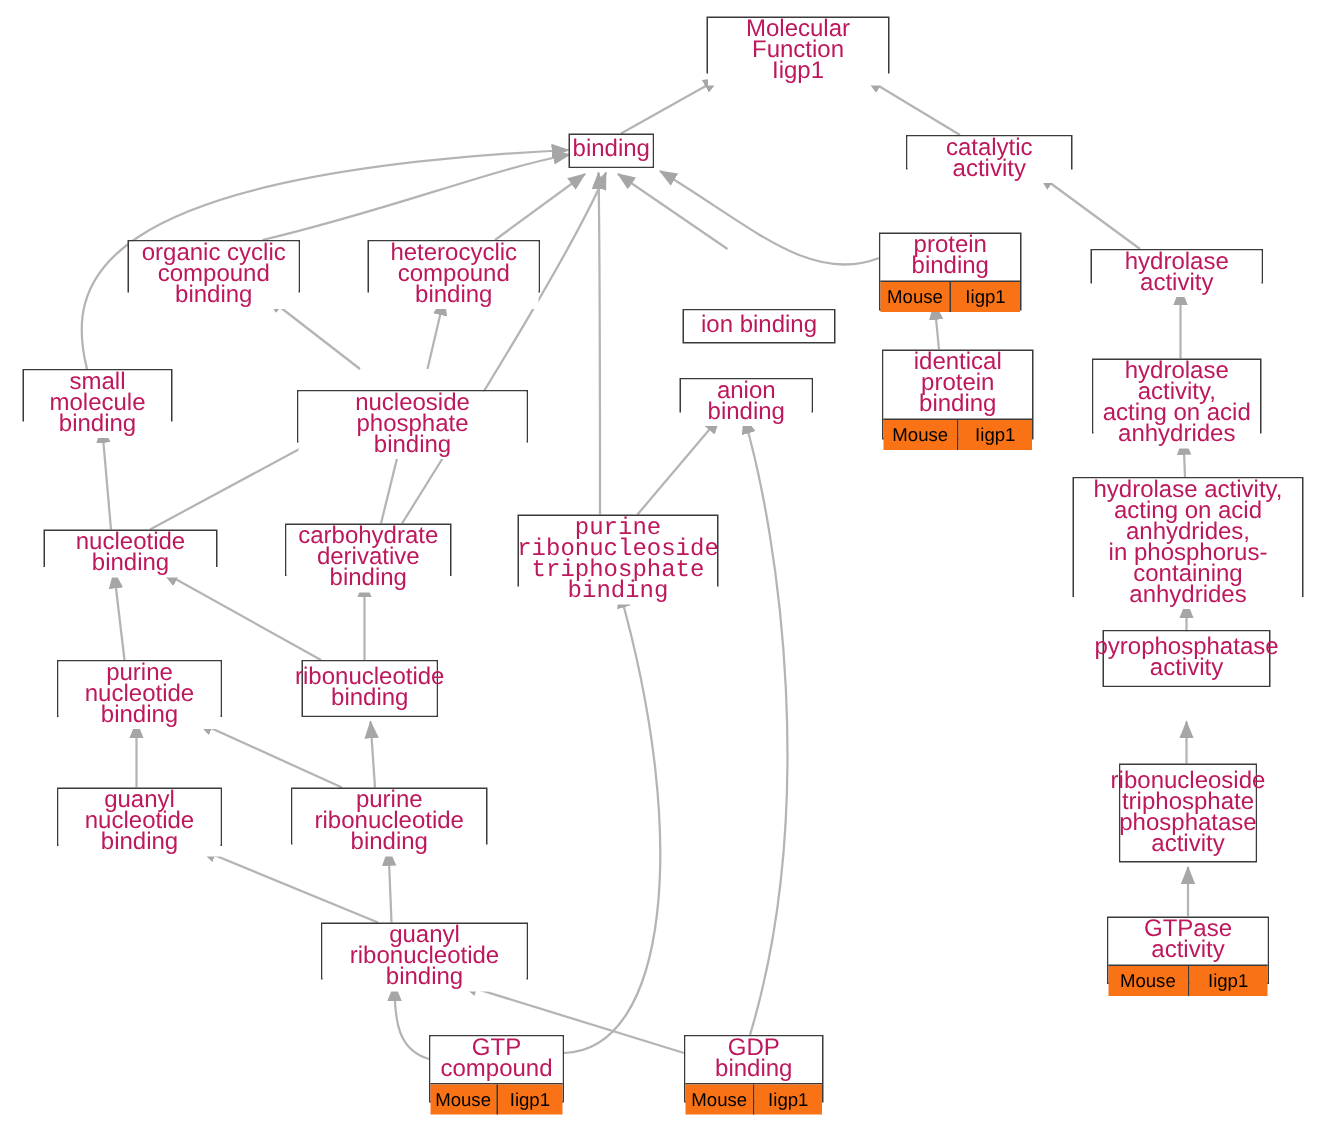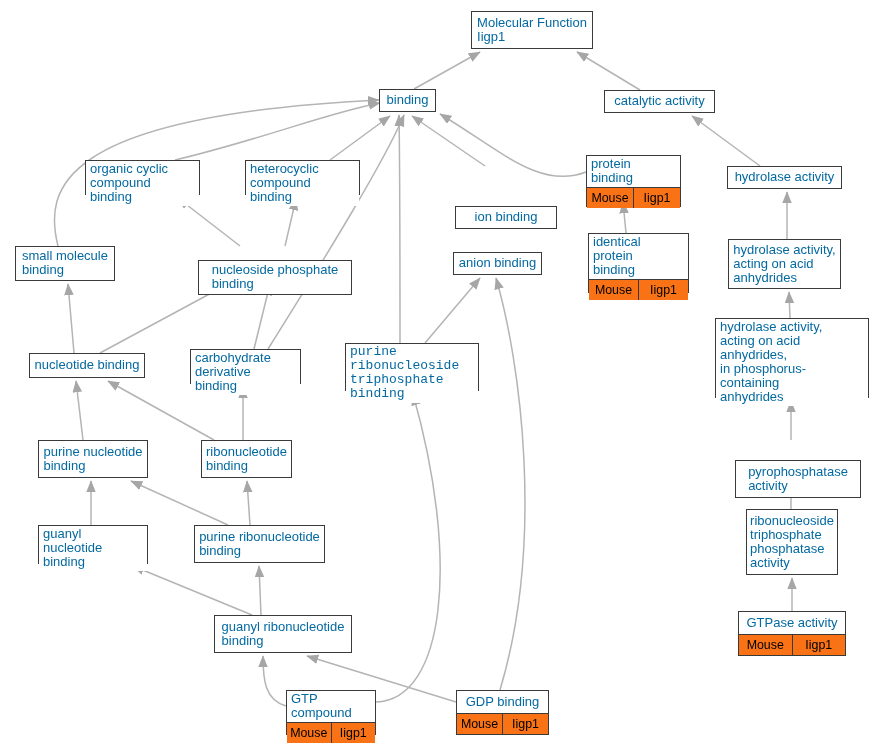--- a/index.html
+++ b/index.html
@@ -32,23 +32,23 @@
     border: 1.6px solid #3a3a3a;
     display: flex;
     flex-direction: column;
     z-index: 5;
   }
   .go-node .node-title {
     flex: 1 1 auto;
     display: flex;
     align-items: center;
     justify-content: center;
-    text-align: left;
-    font-size: 13px;
-    color: #0369a1;
+    text-align: center;
+    font-size: 16px;
+    color: #be185d;
     line-height: 14px;
     padding: 1px 4px 2px 4px;
     white-space: pre-line;
     background: #ffffff;
   }
   .go-node .anno-row {
     display: flex;
     flex-direction: row;
     border-top: 1.4px solid #3a3a3a;
     height: 20px;
@@ -190,21 +190,21 @@
 anhydrides</div>
       </div>
       <div class="go-node" style="left: 38px; top: 440px; width: 110px; height: 38px;">
         <div class="node-title">purine nucleotide
 binding</div>
       </div>
       <div class="go-node" style="left: 201px; top: 440px; width: 91px; height: 38px;">
         <div class="node-title">ribonucleotide
 binding</div>
       </div>
-      <div class="go-node" style="left: 735px; top: 460px; width: 126px; height: 38px;">
+      <div class="go-node" style="left: 735px; top: 420px; width: 112px; height: 38px;">
         <div class="node-title">pyrophosphatase
 activity</div>
       </div>
       <div class="go-node" style="left: 38px; top: 525px; width: 110px; height: 39px;">
         <div class="node-title">guanyl nucleotide
 binding</div>
       </div>
       <div class="go-node" style="left: 194px; top: 525px; width: 131px; height: 38px;">
         <div class="node-title">purine ribonucleotide
 binding</div>

